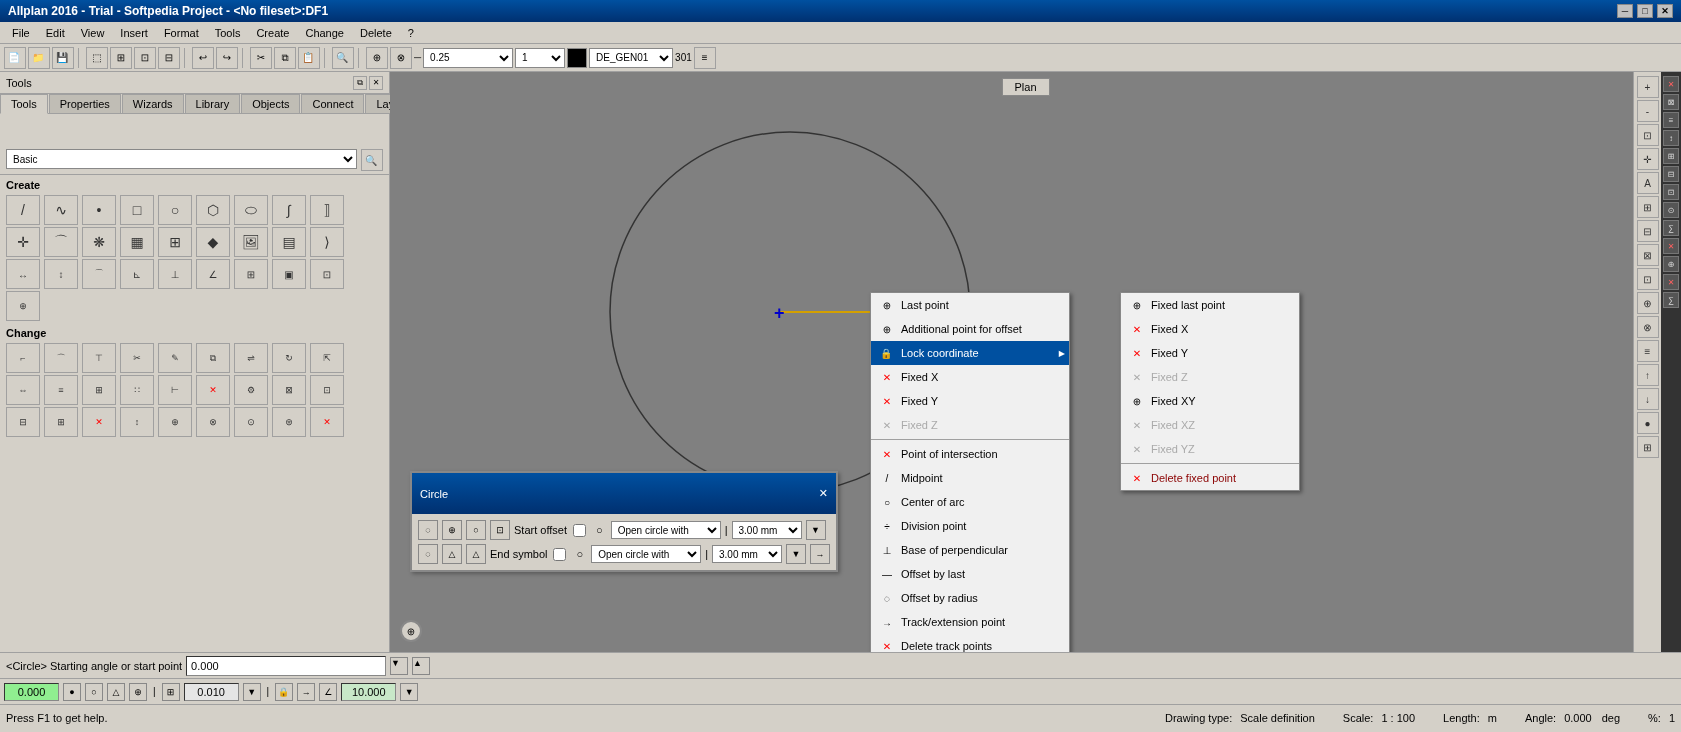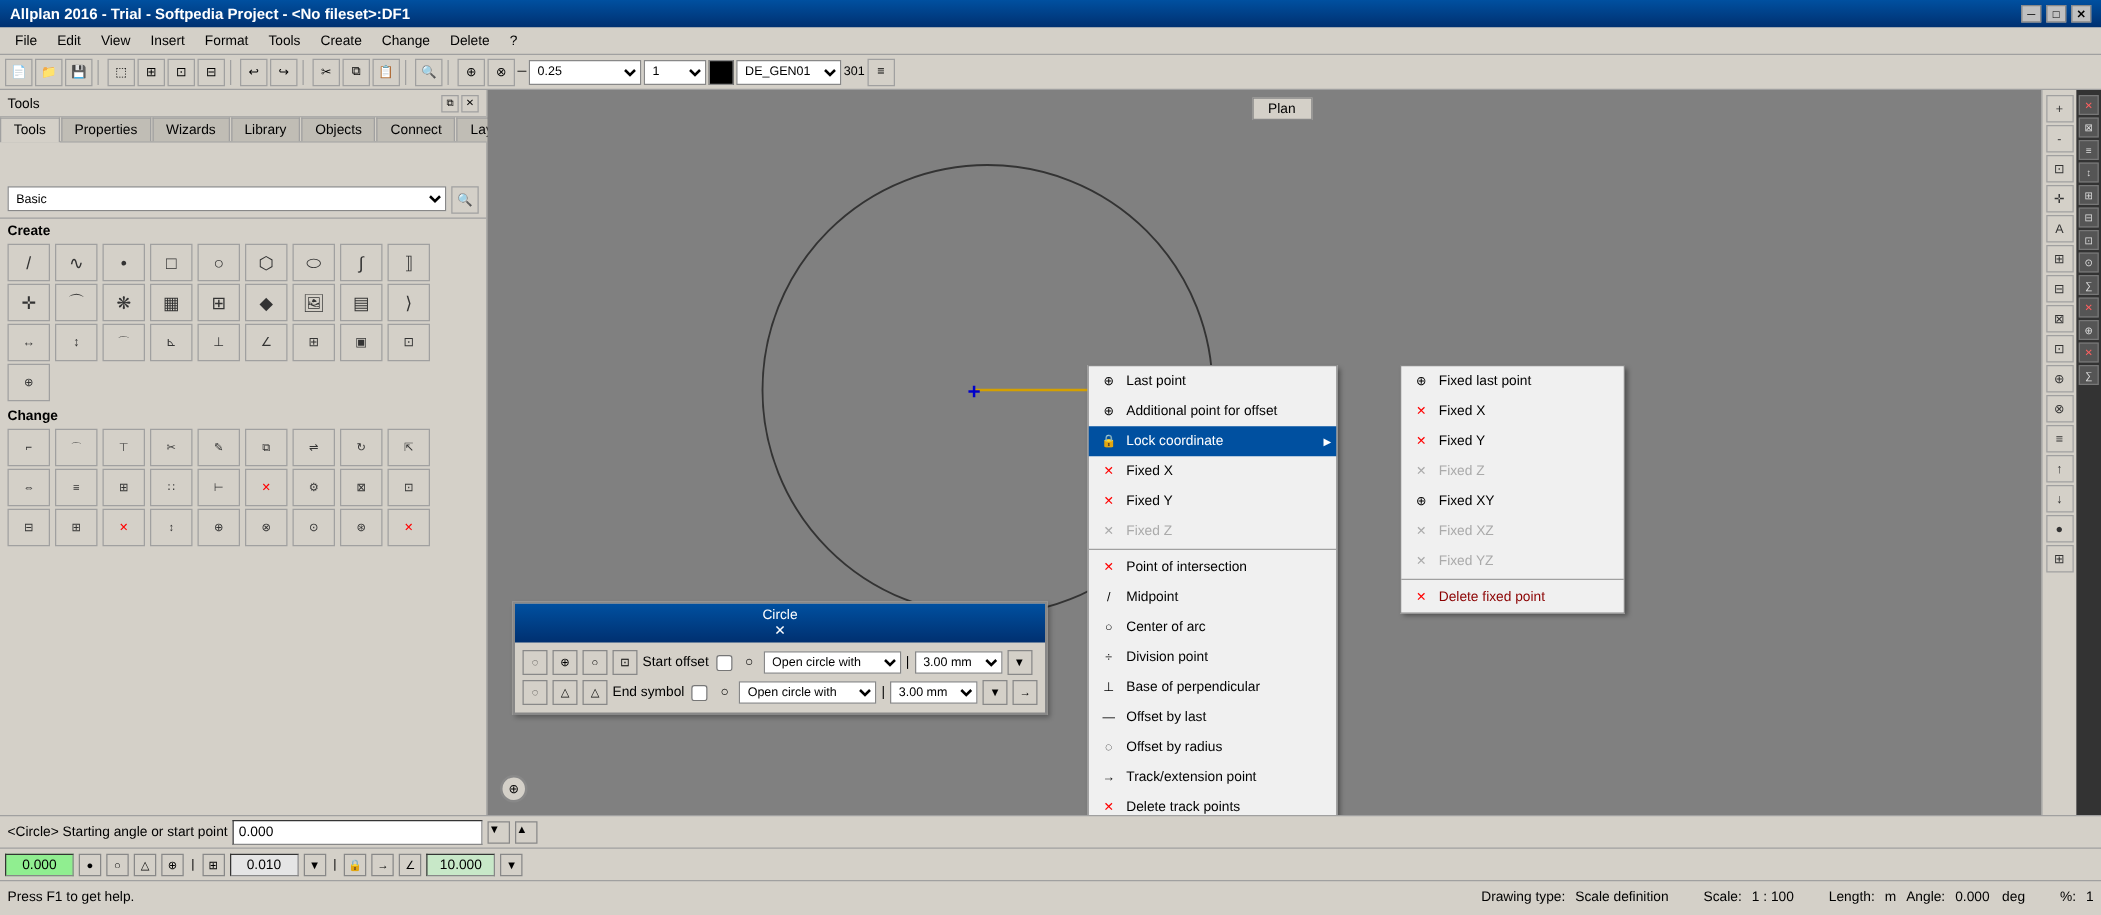--- a/index.html
+++ b/index.html
@@ -235,26 +235,25 @@
       bottom: 80px;
       left: 20px;
       background: #d4d0c8;
       border: 2px solid #888;
       box-shadow: 2px 2px 4px rgba(0,0,0,0.3);
       z-index: 50;
     }
     #circle-dialog-title {
       background: linear-gradient(to bottom, #0050a0, #003070);
       color: white;
-      padding: 3px 8px;
+      padding: 14px 8px;
       display: flex;
       justify-content: space-between;
       align-items: center;
       font-size: 11px;
-      flex-direction: column;
     }
     #circle-dialog-content {
       padding: 6px;
       display: flex;
       flex-direction: column;
       gap: 4px;
     }
     .dialog-row {
       display: flex;
       align-items: center;
@@ -757,18 +756,18 @@
 
 <div id="status-bar">
   <span>Press F1 to get help.</span>
   <span style="flex:1"></span>
   <span>Drawing type:</span>
   <span>Scale definition</span>
   <span style="margin-left:20px">Scale:</span>
   <span>1 : 100</span>
   <span style="margin-left:20px">Length:</span>
   <span>m</span>
-  <span style="">Angle:</span>
+  <span style="margin-left:20px">Angle:</span>
   <span>0.000</span>
   <span style="margin-left:2px">deg</span>
   <span style="margin-left:20px">%:</span>
   <span>1</span>
 </div>
 
 </body></html>

